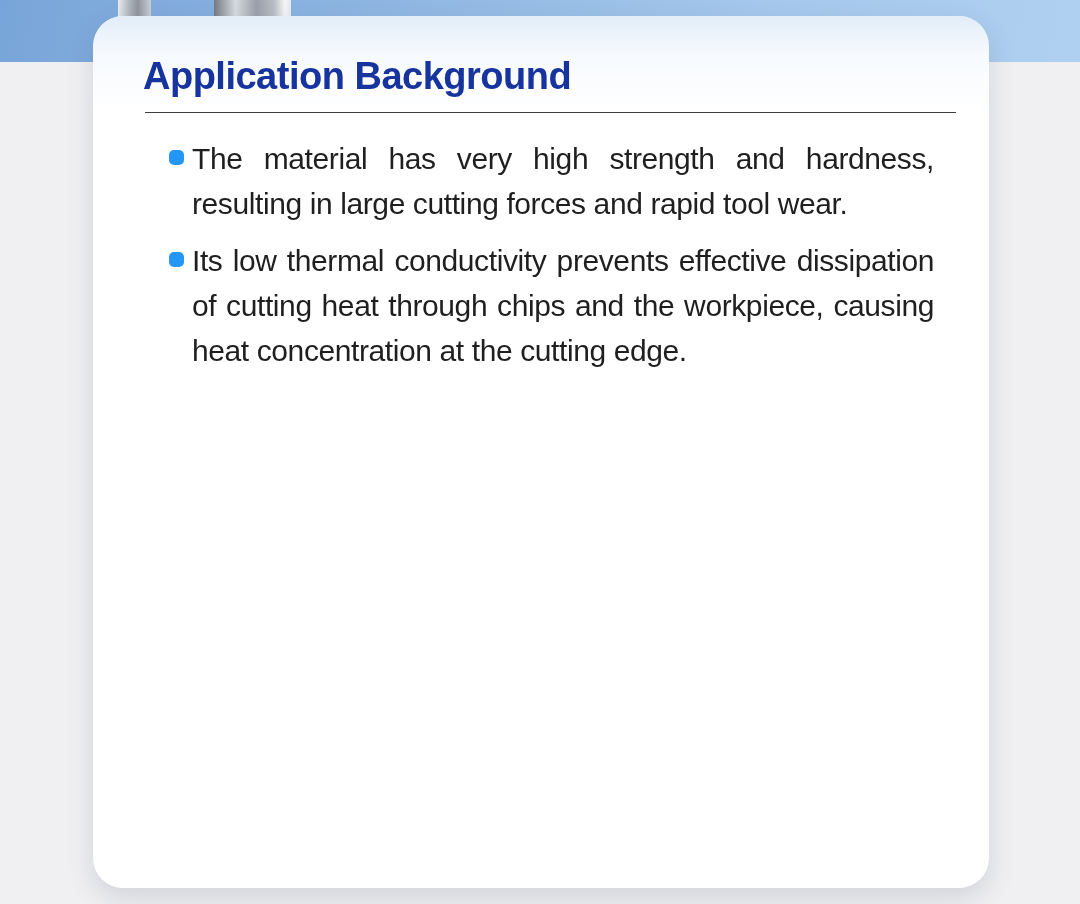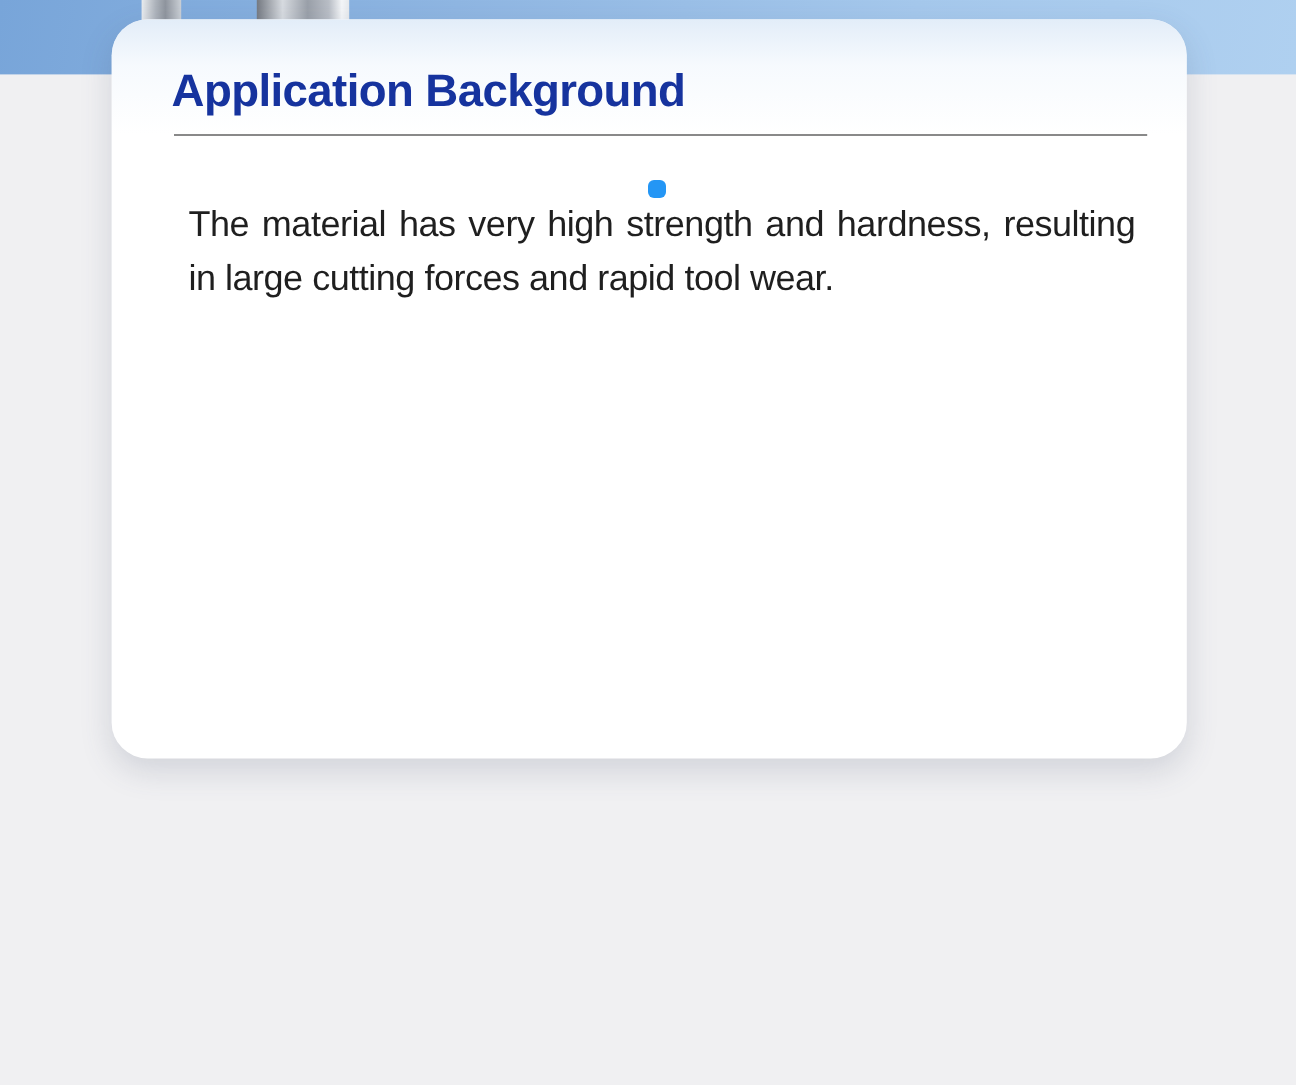--- a/index.html
+++ b/index.html
@@ -40,21 +40,21 @@
     width: 77px;
     background: linear-gradient(90deg, #757A82 0%, #D7DBE0 28%, #9AA0A9 55%, #B9Bec6 78%, #F4F6F8 92%, #E6E9EC 100%);
   }
 
   
   .card {
     position: absolute;
     left: 93px;
     top: 16px;
     width: 896px;
-    height: 616px;
+    height: 872px;
     background: #FFFFFF;
     border-radius: 30px;
     box-shadow: 0 10px 26px rgba(70, 85, 110, 0.18);
     overflow: hidden;
   }
   .card::before {
     content: "";
     position: absolute;
     top: 0; left: 0; right: 0;
     height: 96px;
@@ -95,23 +95,22 @@
   }
 
   .challenge-list {
     position: relative;
     margin: 23px 43px 0 64px;
     padding: 0;
     list-style: none;
   }
   .challenge-item {
     display: flex;
-    align-items: center;
-    margin: 0;
-    flex-direction: column;
+    align-items: flex-start;
+    margin: 12px;
   }
   .bullet-square {
     flex: 0 0 auto;
     width: 15px;
     height: 15px;
     margin: 14px 8px 0 0;
     border-radius: 5px;
     background: #2496F5;
   }
   .challenge-text {
@@ -137,14 +136,18 @@
   <h1 class="page-title">Application Background</h1>
 
 
   <hr class="divider">
 
   <ul class="challenge-list">
     <li class="challenge-item">
       <span class="bullet-square"></span>
       <span class="challenge-text">The material has very high strength and hardness, resulting in large cutting forces and rapid tool wear.</span>
     </li>
+    <li class="challenge-item">
+      <span class="bullet-square"></span>
+      <span class="challenge-text">Its low thermal conductivity prevents effective dissipation of cutting heat through chips and the workpiece, causing heat concentration at the cutting edge.</span>
+    </li>
   </ul>
 </div>
 
 </body></html>

